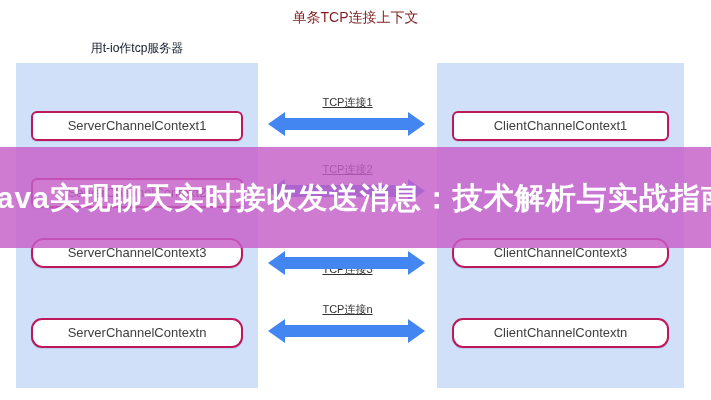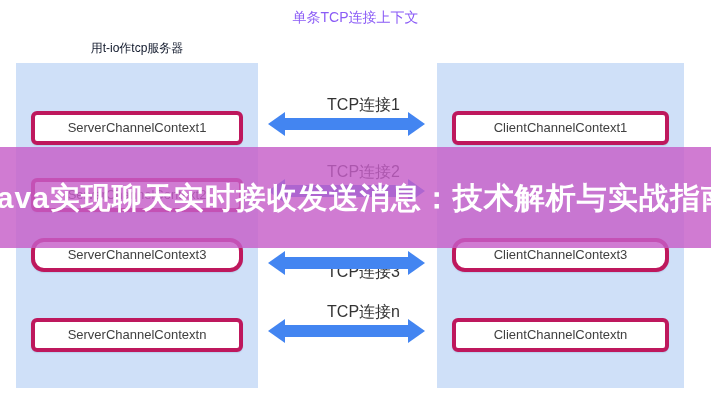--- a/index.html
+++ b/index.html
@@ -9,21 +9,21 @@
     height: 400px;
     background: #ffffff;
     overflow: hidden;
     font-family: "Liberation Sans", "DejaVu Sans", sans-serif;
   }
   .diagram-title {
     position: absolute;
     top: 9px; left: 0; width: 100%;
     text-align: center;
     font-size: 14px;
-    color: #8b5cf6;
+    color: #7f1d1d;
   }
   .section-label {
     position: absolute;
     top: 40px;
     text-align: center;
     font-size: 12px;
     color: #0f172a;
   }
   .section-label.server { left: 16px; width: 242px; }
   .section-label.client { left: 437px; width: 247px; }
@@ -33,43 +33,44 @@
     height: 325px;
     background: #cfe0f8;
   }
   .panel.server { left: 16px; width: 242px; }
   .panel.client { left: 437px; width: 247px; }
   .node {
     position: absolute;
     left: 15px; right: 15px;
     height: 26px;
     background: #ffffff;
-    border: 4px solid #be185d;
+    border: 2px solid #be185d;
     border-radius: 6px;
     line-height: 26px;
     text-align: center;
     font-size: 13px;
     color: #404040;
     box-shadow: 0 1px 1px rgba(120,150,200,0.25);
   }
   .row1 { top: 48px; }
   .row2 { top: 115px; }
   .row3 { top: 175px; border-radius: 13px; }
-  .row4 { top: 255px; }
+  .row4 { top: 255px; border-radius: 11px; }
   .middle {
     position: absolute;
     left: 258px; top: 63px;
     width: 179px; height: 325px;
   }
   .conn-label {
     position: absolute;
-    left: 16px; width: 100%;
+    left: 0; width: 100%;
     text-align: center;
-    font-size: 16px;
+    font-size: 11px;
     color: #333333;
+    text-decoration: underline;
   }
   .lbl1 { top: 32px; }
   .lbl2 { top: 99px; }
   .lbl3 { top: 171px; margin-top: 28px; }
   .lbl4 { top: 239px; }
   .arrow {
     position: absolute;
     left: 10px; right: 12px;
     height: 24px;
   }

